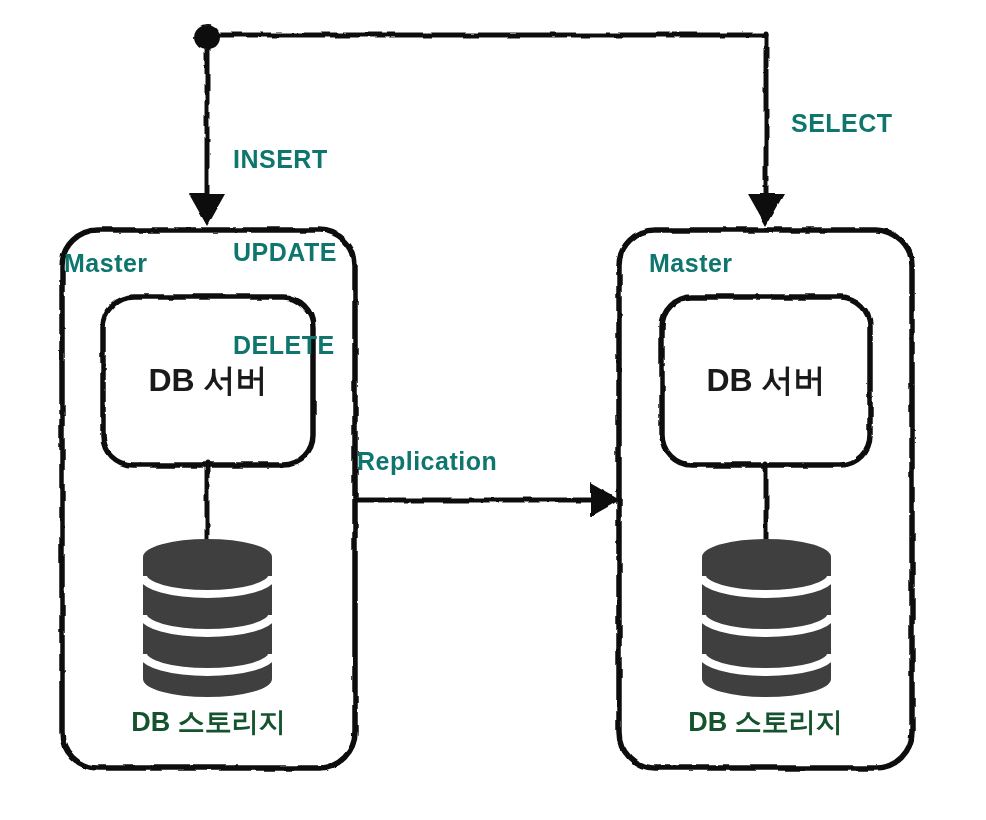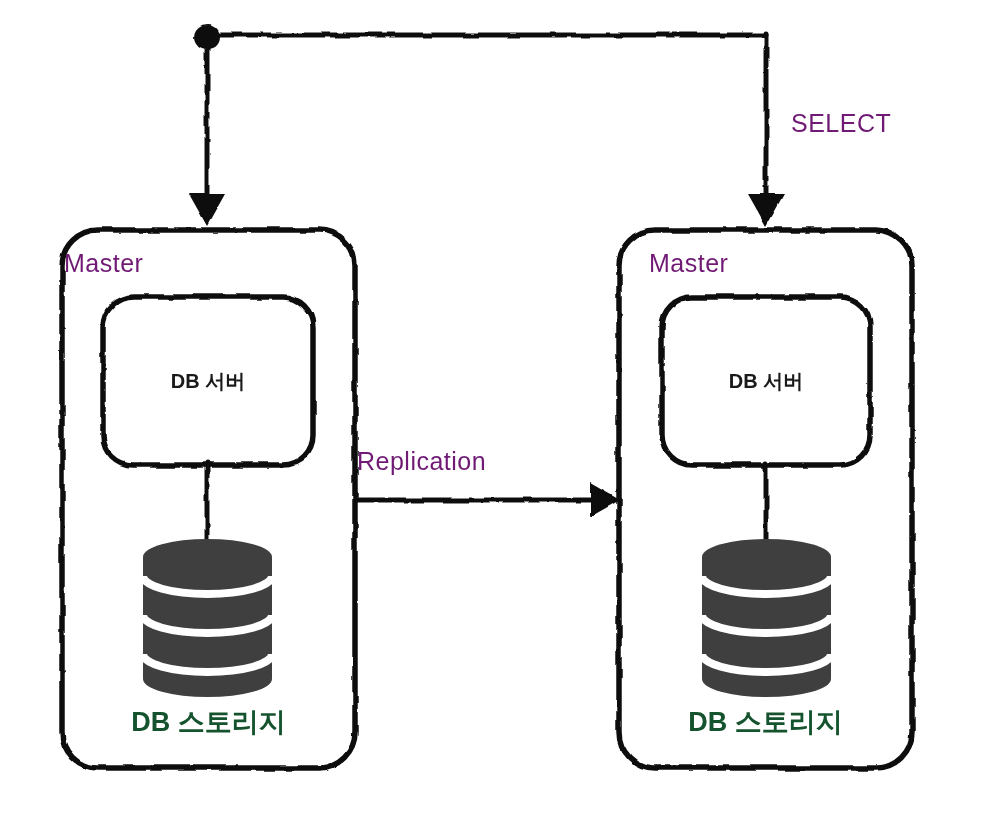--- a/index.html
+++ b/index.html
@@ -17,39 +17,39 @@
   }
   .wires {
     position: absolute;
     left: 0;
     top: 0;
     width: 986px;
     height: 820px;
   }
   .lbl {
     position: absolute;
-    font-weight: normal;
-    color: #701a75;
+    font-weight: bold;
+    color: #0f766e;
     font-size: 25px;
     line-height: 31px;
     letter-spacing: 0.5px;
     white-space: pre;
   }
   .lbl-write   { left: 233px; top: 82px; }
   .lbl-select  { left: 791px; top: 108px; }
   .lbl-repl    { left: 357px; top: 446px; width: 262px; text-align: left; }
   .lbl-master  { left: 64px;  top: 248px; }
   .lbl-slave   { left: 649px; top: 248px; }
   .server-box {
     position: absolute;
     display: flex;
     align-items: center;
     justify-content: center;
     font-weight: bold;
-    font-size: 20px;
+    font-size: 32px;
     color: #1a1a1a;
   }
   .server-box.master { left: 103px; top: 297px; width: 210px; height: 168px; }
   .server-box.slave  { left: 662px; top: 297px; width: 208px; height: 168px; }
   .storage-lbl {
     position: absolute;
     top: 704px;
     width: 293px;
     text-align: center;
     font-weight: bold;
@@ -114,20 +114,25 @@
     <path d="M3 79 a64.5 18 0 0 0 129 0" stroke="#ffffff" stroke-width="8" fill="none"></path>
     <path d="M3 118 a64.5 18 0 0 0 129 0" stroke="#ffffff" stroke-width="8" fill="none"></path>
   </svg>
   <svg class="cyl slave" viewBox="0 0 135 164" xmlns="http://www.w3.org/2000/svg">
     <path d="M3 21 a64.5 18 0 0 1 129 0 V143 a64.5 18 0 0 1 -129 0 Z" fill="#3f3f3f"></path>
     <path d="M3 40 a64.5 18 0 0 0 129 0" stroke="#ffffff" stroke-width="8" fill="none"></path>
     <path d="M3 79 a64.5 18 0 0 0 129 0" stroke="#ffffff" stroke-width="8" fill="none"></path>
     <path d="M3 118 a64.5 18 0 0 0 129 0" stroke="#ffffff" stroke-width="8" fill="none"></path>
   </svg>
 
+  <div class="lbl lbl-write">
+    <div>INSERT</div>
+    <div>UPDATE</div>
+    <div>DELETE</div>
+  </div>
   <div class="lbl lbl-select">SELECT</div>
   <div class="lbl lbl-repl">Replication</div>
 
   <div class="lbl lbl-master">Master</div>
   <div class="lbl lbl-slave">Master</div>
 
   <div class="server-box master">DB 서버</div>
   <div class="server-box slave">DB 서버</div>
 
   <div class="storage-lbl master">DB 스토리지</div>

